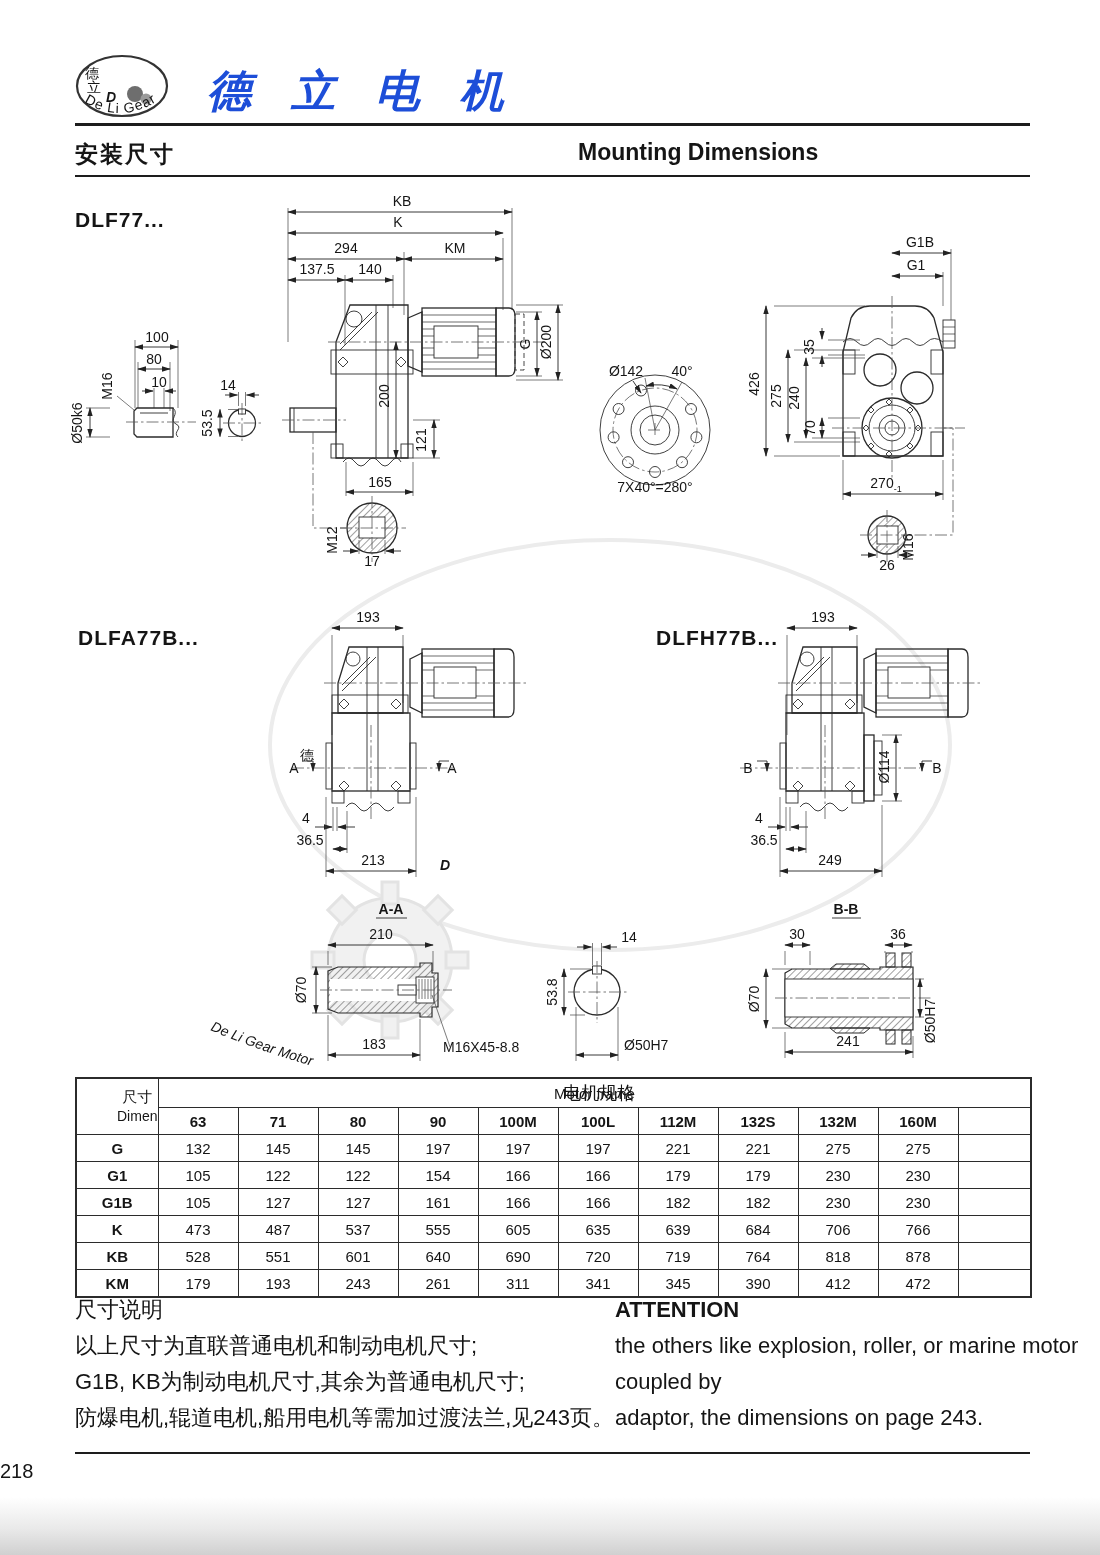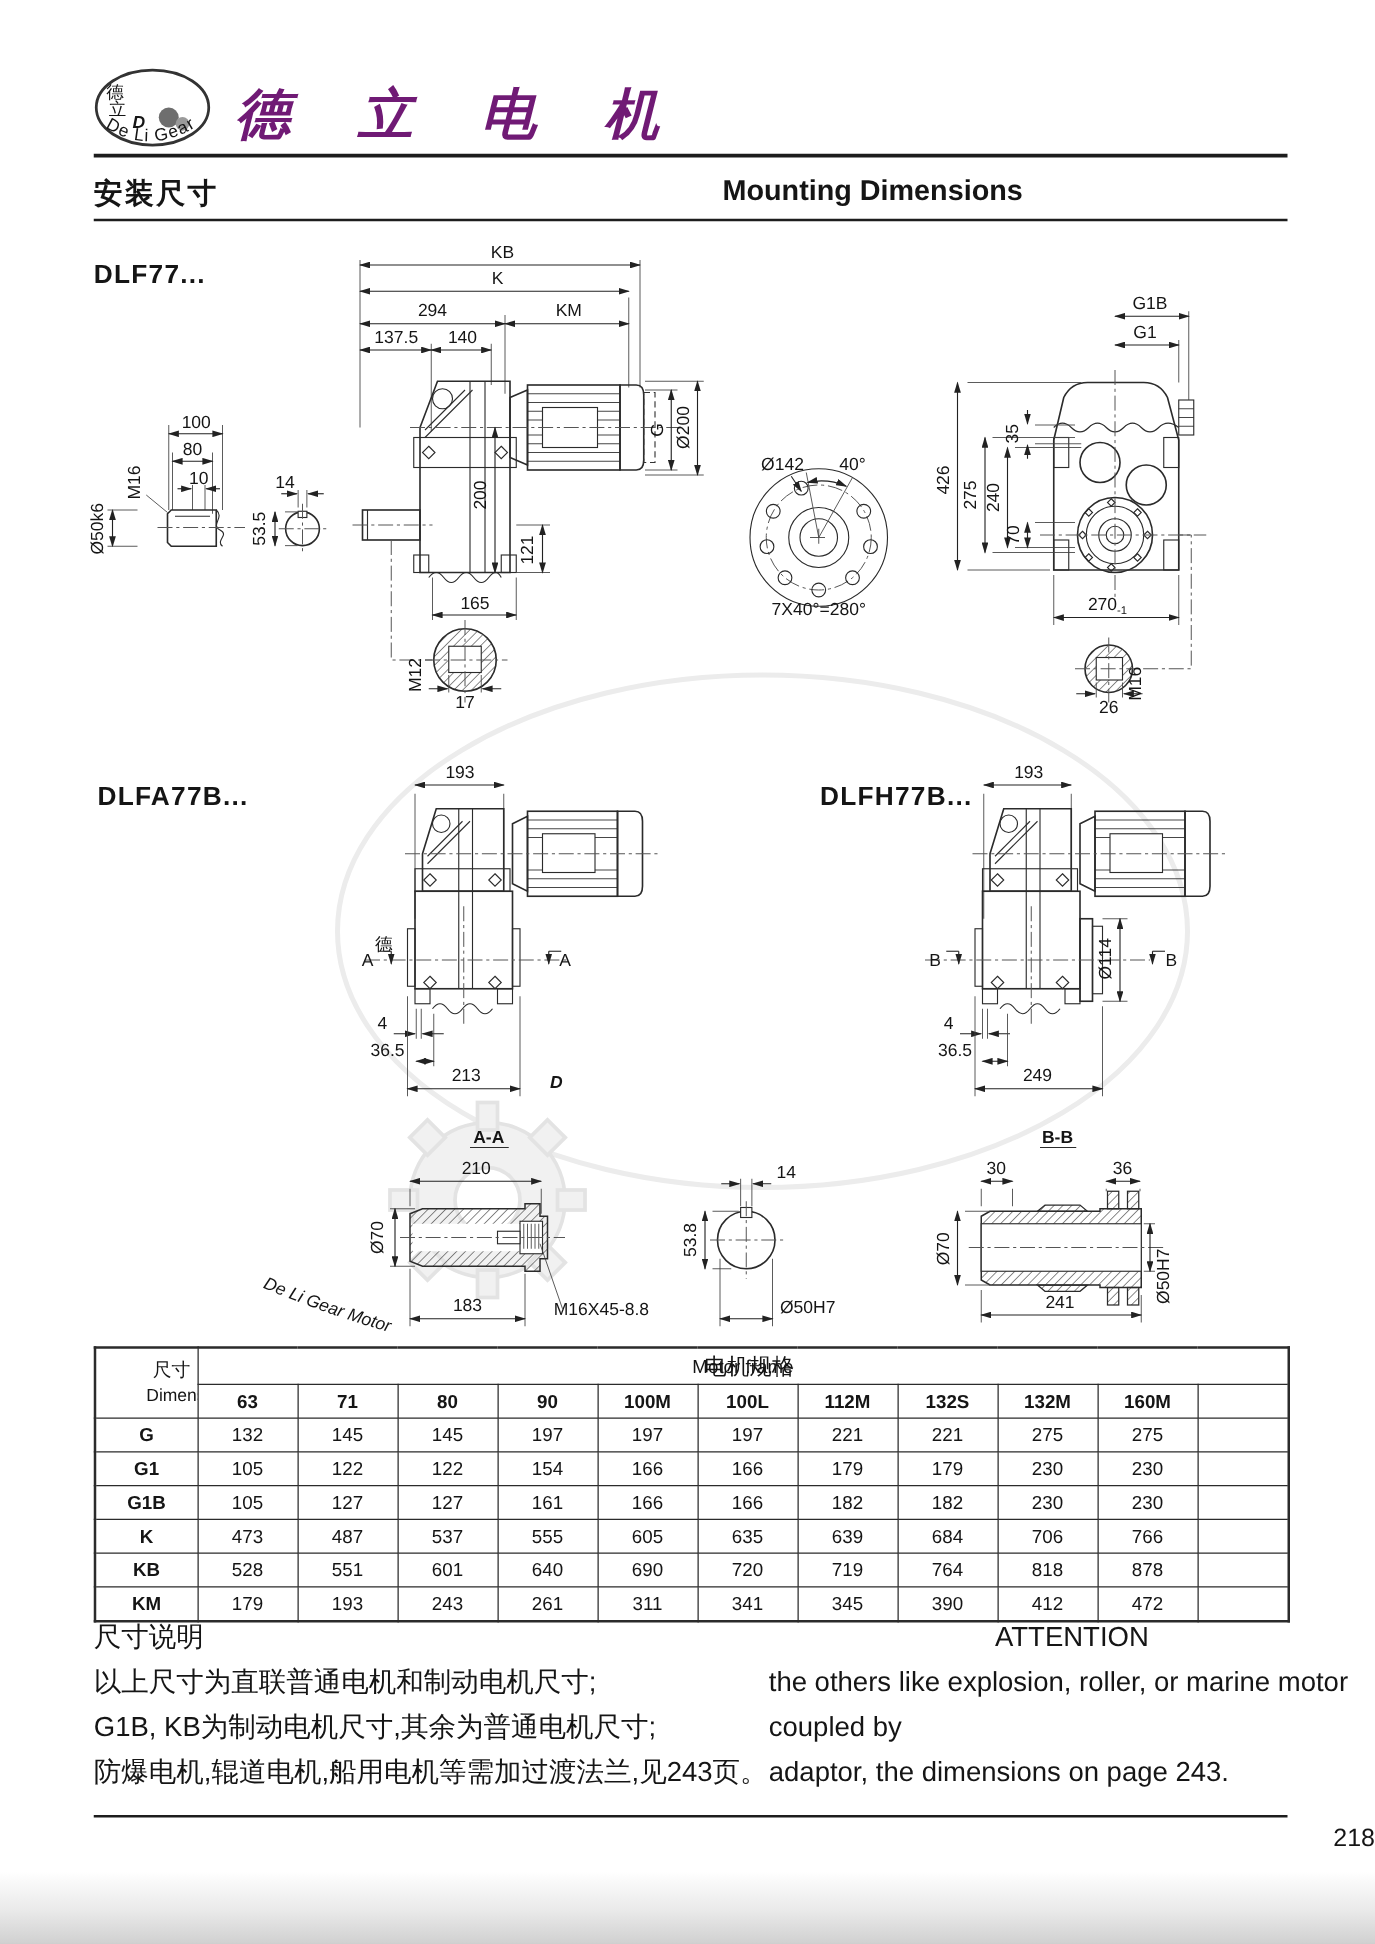--- a/index.html
+++ b/index.html
@@ -2,22 +2,22 @@
 <html><head>
 <meta charset="utf-8">
 <style>
   html,body{margin:0;padding:0;background:#888;}
   .page{position:relative;width:1100px;height:1555px;background:#fff;margin:0 auto;
         font-family:"Liberation Sans","DejaVu Sans",sans-serif;color:#151515;overflow:hidden;}
   .abs{position:absolute;}
   .rule{position:absolute;background:#1d1d1d;}
   .zh-title{font-size:23px;font-weight:bold;letter-spacing:2px;}
   .en-title{font-size:23px;font-weight:bold;}
-  .company{font-family:Liberation Mono, monospace;font-style:italic;font-weight:bold;
-           font-size:44px;letter-spacing:14px;color:#701a75;}
+  .company{font-family:Liberation Sans, sans-serif;font-style:italic;font-weight:bold;
+           font-size:44px;letter-spacing:14px;color:#1d4ed8;margin-left:19px;}
   .dlabel{font-size:21px;font-weight:bold;letter-spacing:1px;}
   
   svg .o{fill:none;stroke:#2b2b2b;stroke-width:1.3;}
   svg .o2{fill:none;stroke:#2b2b2b;stroke-width:0.9;}
   svg .dim{stroke:#222;stroke-width:0.9;fill:none;}
   svg .ext{stroke:#444;stroke-width:0.7;fill:none;}
   svg .cl{stroke:#555;stroke-width:0.8;stroke-dasharray:12 3 2.5 3;fill:none;}
   svg .dash{stroke:#333;stroke-width:0.9;stroke-dasharray:5 3;fill:none;}
   svg .white{fill:#fff;stroke:#2b2b2b;stroke-width:0.9;}
   svg text{font-family:"Liberation Sans","DejaVu Sans",sans-serif;font-size:14px;fill:#151515;}
@@ -33,22 +33,22 @@
   .dims-table .frame-h{font-weight:bold;}
   .dim-head{font-size:15px;line-height:1.35;margin-left:40px;}
   .dim-head .en{font-size:14px;}
   .spec-cell{text-align:left;position:relative;}
   .spec-zh{padding-left:10px;font-size:18px;}
   .spec-en{position:absolute;left:0;right:0;top:0;bottom:0;display:flex;align-items:center;
            justify-content:center;font-size:15px;}
   
   .notes{position:absolute;font-size:22px;line-height:36px;z-index:3;}
   .notes .hd{font-weight:normal;}
-  .notes.en .hd{font-weight:normal;text-align:center;}
-  .pagenum{position:absolute;width:100%;text-align:right;font-size:20px;z-index:3;}
+  .notes.en .hd{font-weight:bold;}
+  .pagenum{position:absolute;width:100%;text-align:left;font-size:20px;z-index:3;}
   .bottom-shade{position:absolute;left:0;right:0;bottom:0;height:58px;z-index:4;
                 background:linear-gradient(180deg,rgba(255,255,255,0) 0%,#e9e9e9 55%,#d0d0d0 100%);}
   .wm{z-index:0;pointer-events:none;}
   .layer{z-index:2;}
 </style>
 </head>
 <body>
 
 <div class="page">
 

